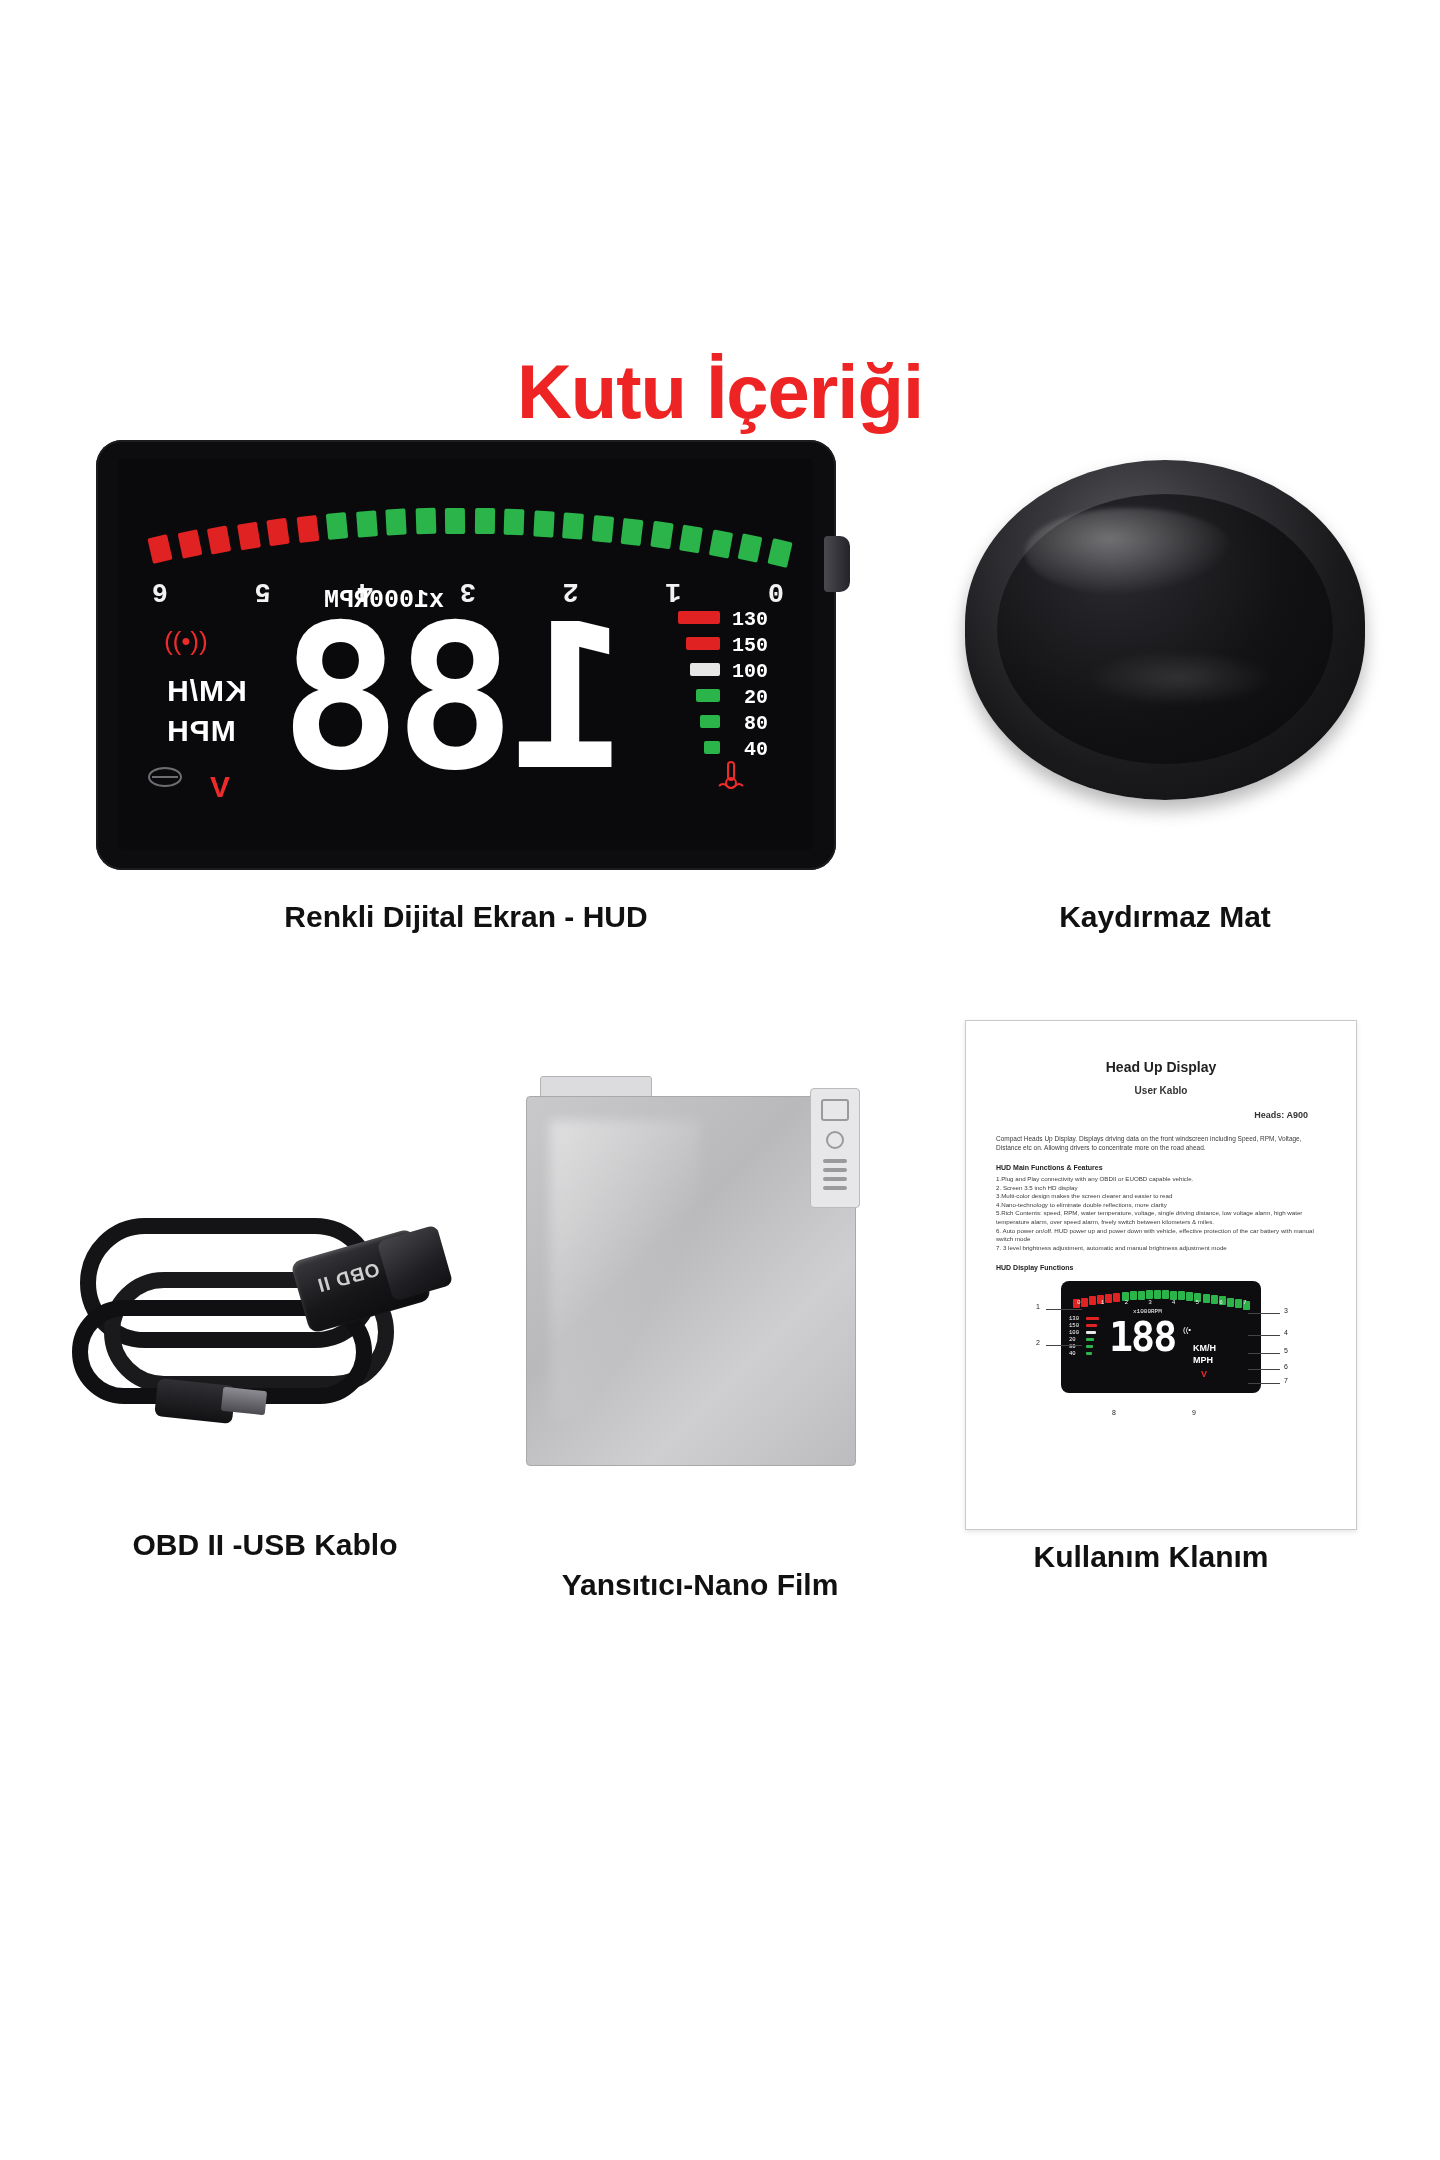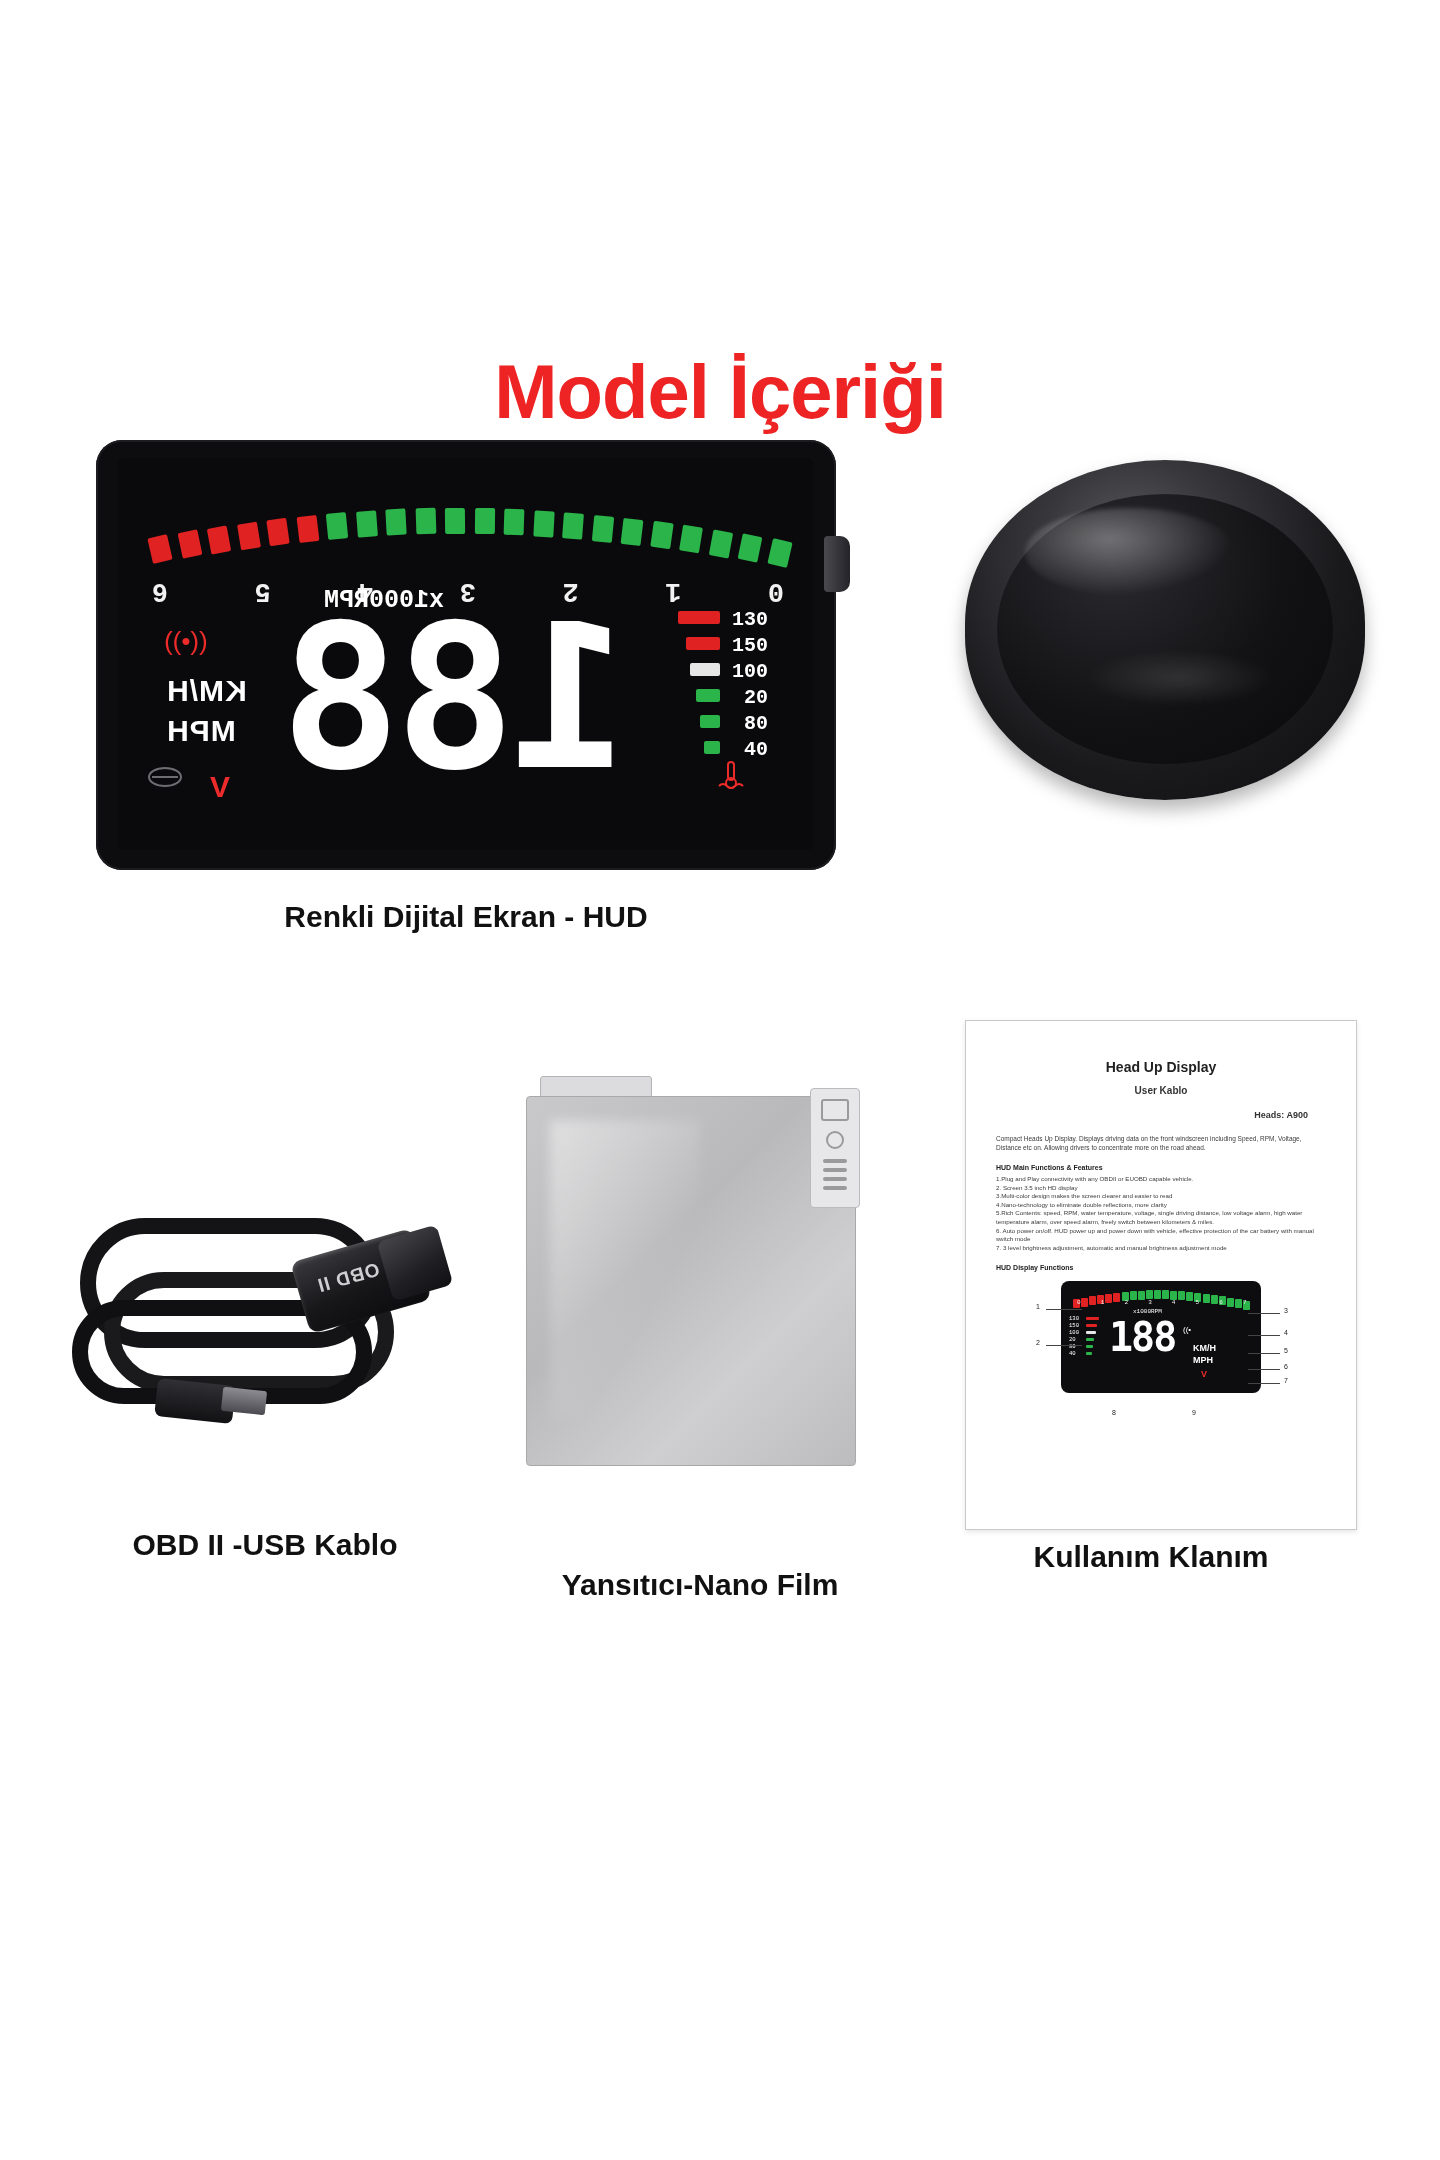--- a/index.html
+++ b/index.html
@@ -486,21 +486,21 @@
   .note .lead {
     text-decoration:underline;
   }
   .note .rest { color:#e23a3a; }
 </style>
 </head>
 <body>
 
 <div class="page">
 
-  <div class="main-title">Model İçeriği</div>
+  <div class="main-title">Kutu İçeriği</div>
 
   <div class="hud-wrap">
     <div class="hud-nub"></div>
     <div class="hud-body">
       <div class="hud-knob"></div>
       <div class="hud-screen">
 
         <div class="tach" id="tach">
             <div class="seg" style="left: 6px; top: 39.629px; background: rgb(224, 34, 34); transform: rotate(-13deg);"></div>
             <div class="seg" style="left: 35.5238px; top: 35.1072px; background: rgb(224, 34, 34); transform: rotate(-11.7619deg);"></div>
@@ -590,20 +590,21 @@
   </div>
   <div class="caption" style="left:96px; top:900px; width:740px;">Renkli Dijital Ekran - HUD</div>
 
   <div class="mat-wrap">
     <div class="mat-outer">
       <div class="mat-inner"></div>
       <div class="mat-gloss"></div>
       <div class="mat-gloss2"></div>
     </div>
   </div>
+  <div class="caption" style="left:955px; top:900px; width:420px;">Kaydırmaz Mat</div>
 
   <div class="cable-wrap">
     <div class="cbl cbl1"></div>
     <div class="cbl cbl2"></div>
     <div class="cbl cbl3"></div>
     <div class="obd-plug">
       <div class="body"></div>
       <div class="head"></div>
       <div class="lbl">OBD II</div>
     </div>

